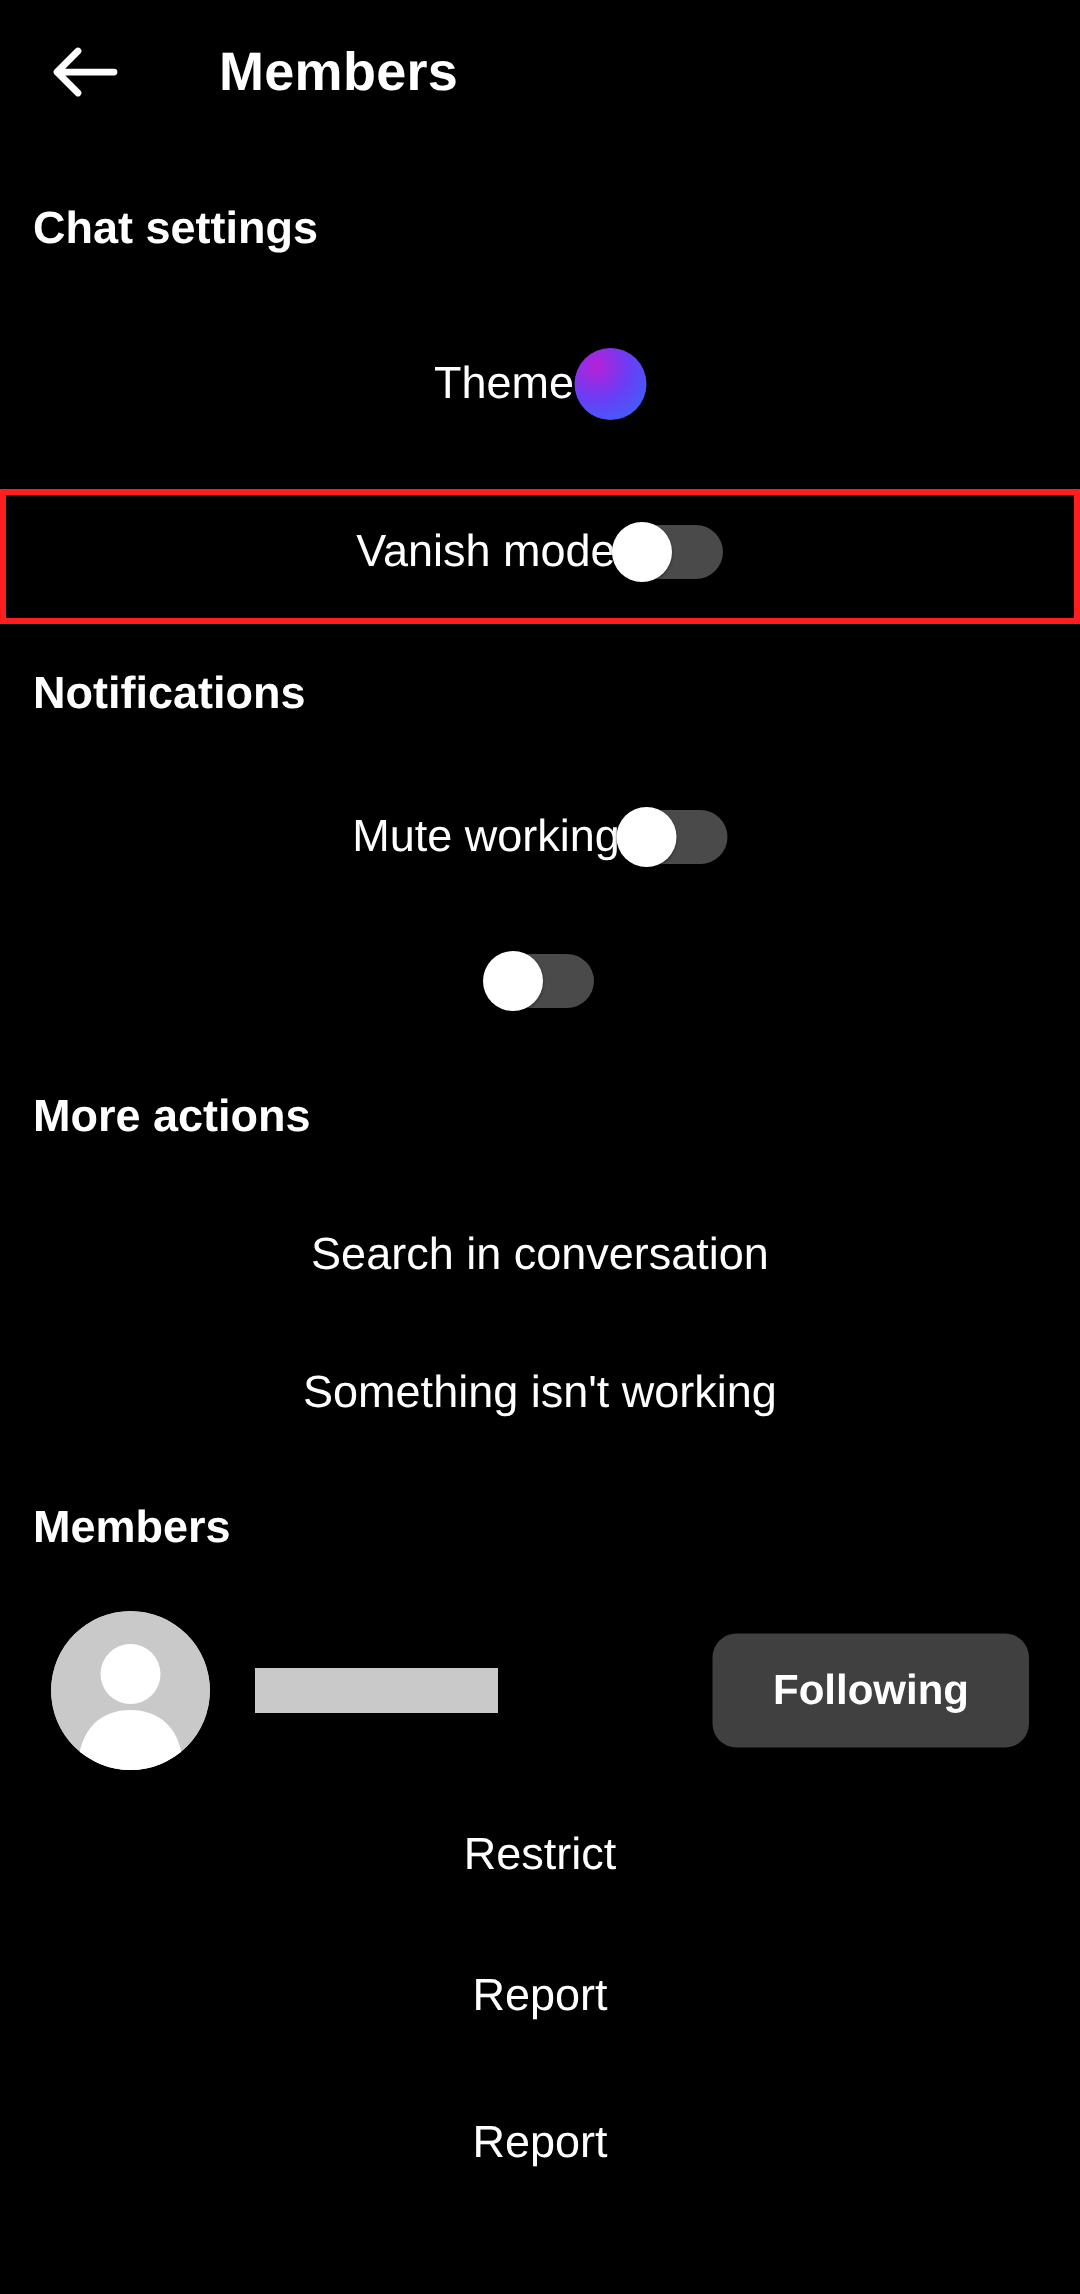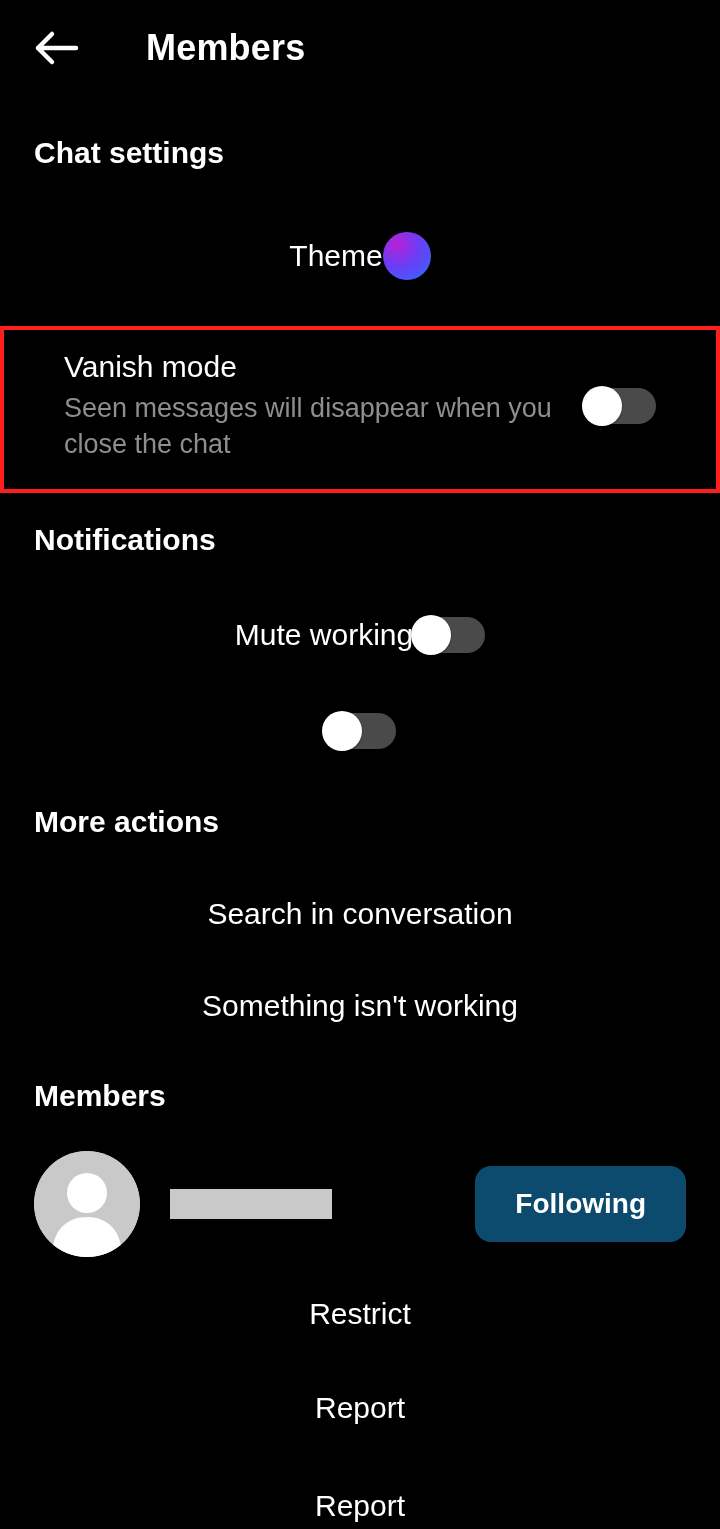--- a/index.html
+++ b/index.html
@@ -4,42 +4,42 @@
   <style>
     * { margin: 0; padding: 0; box-sizing: border-box; -webkit-font-smoothing: antialiased; }
     html, body { width: 720px; height: 1529px; background: #000; color: #fff; font-family: -apple-system, "Helvetica Neue", Arial, sans-serif; overflow: hidden; }
 
     
     .header { display:flex; align-items:center; height:96px; padding-left:28px; }
     .back-btn { width:56px; height:56px; display:flex; align-items:center; justify-content:center; }
     .header-title { font-size:36px; font-weight:700; margin-left:62px; letter-spacing:.2px; }
 
     
-    .section-heading { font-size:30px; font-weight:700; padding:0 34px; }
+    .section-heading { font-size:30px; font-weight:700; padding:0 22px; }
     .row { display:flex; align-items:center; justify-content:center; padding:0 34px; }
     .row .label { font-size:30px; font-weight:400; color:#fff; }
     .row .sub   { font-size:27px; color:#8e8e8e; line-height:1.35; margin-top:6px; max-width:520px; }
 
     
     .theme-swatch { width:48px; height:48px; border-radius:50%; background: radial-gradient(circle at 30% 25%, #b721d6 0%, #6a3df5 45%, #2f6bff 100%); }
 
     
     .highlight { border:4px solid #ff1e1e; margin:0 0; padding:20px 20px 26px 20px; }
     .highlight .row { padding:0 0; }
 
     
     .toggle { width:72px; height:36px; border-radius:18px; background:#4a4a4a; position:relative; flex:0 0 auto; }
     .toggle .knob { position:absolute; top:-2px; left:-2px; width:40px; height:40px; border-radius:50%; background:#fff; box-shadow:0 1px 2px rgba(0,0,0,.4); }
 
     
     .member-row { display:flex; align-items:center; padding:0 34px; gap:30px; }
     .avatar { width:106px; height:106px; border-radius:50%; background:#c9c9c9; position:relative; overflow:hidden; flex:0 0 auto; }
     .avatar svg { position:absolute; inset:0; }
     .name-placeholder { width:162px; height:30px; background:#c9c9c9; }
-    .follow-btn { margin-left:auto; background:#0c4a6e; color:#fff; font-size:28px; font-weight:600; border:none; border-radius:16px; padding:22px 40px; }
+    .follow-btn { margin-left:auto; background:#404040; color:#fff; font-size:28px; font-weight:600; border:none; border-radius:16px; padding:22px 40px; }
 
     .danger { color:#ed4956; }
 
     
     .sp-a { height:40px; }   
     .sp-b { height:62px; }   
     .sp-c { height:46px; }   
     .sp-d { height:30px; }   
     .sp-e { height:60px; }   
     .sp-f { height:60px; }   
@@ -74,21 +74,20 @@
   <div class="label">Theme</div>
   <div class="theme-swatch"></div>
 </div>
 
 <div class="sp-c"></div>
 
 <div class="highlight">
   <div class="row">
     <div>
       <div class="label">Vanish mode</div>
-      <div class="sub">Seen messages will disappear when you close the chat</div>
     </div>
     <div class="toggle">
         <div class="knob"></div>
       </div>
   </div>
 </div>
 
 <div class="sp-d"></div>
 
 <div class="section-heading">Notifications</div>

